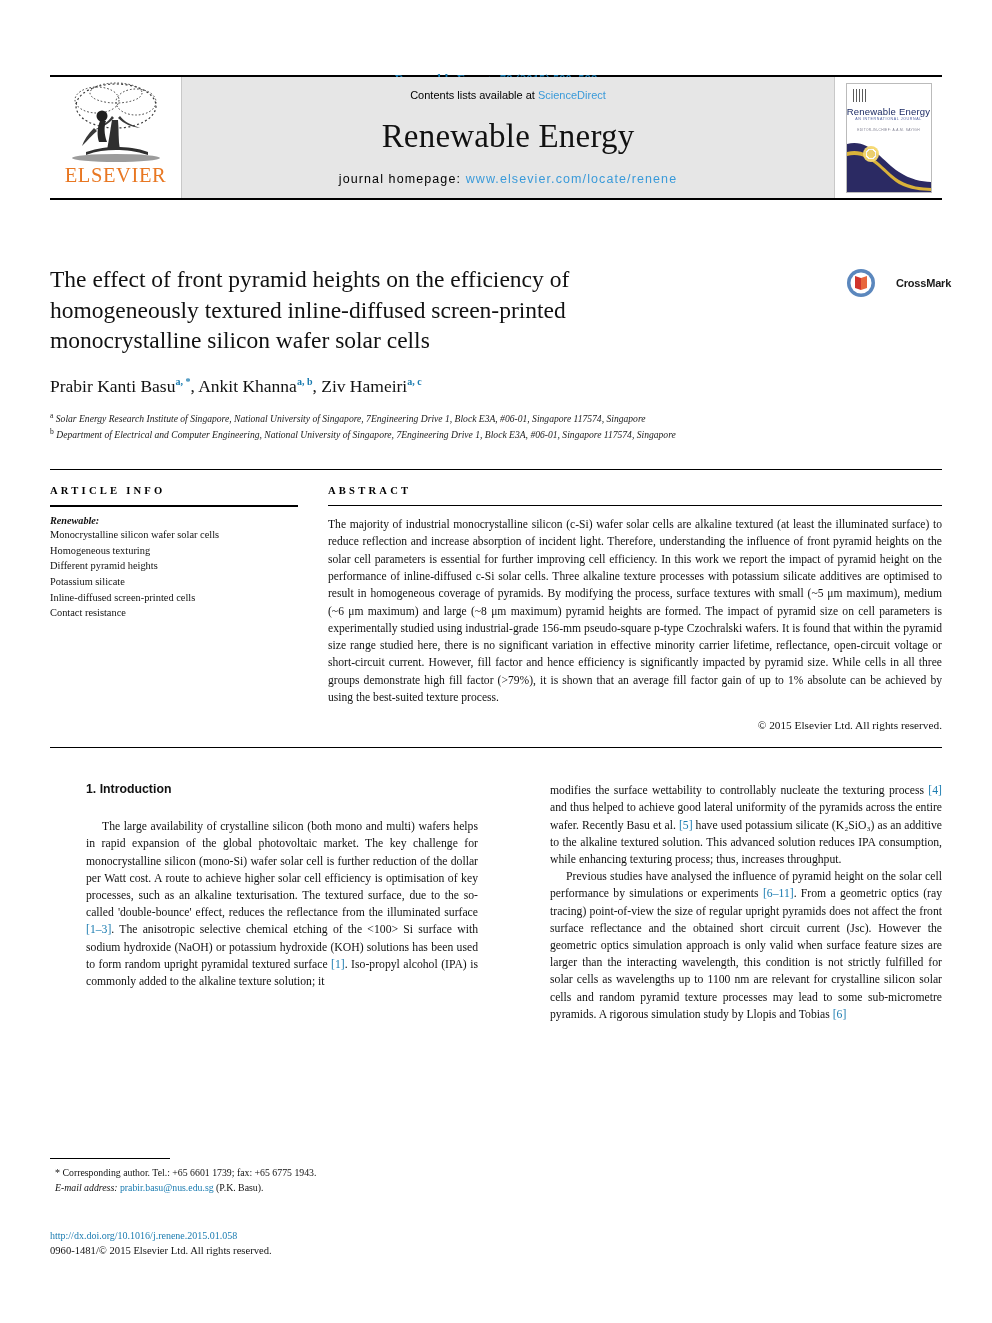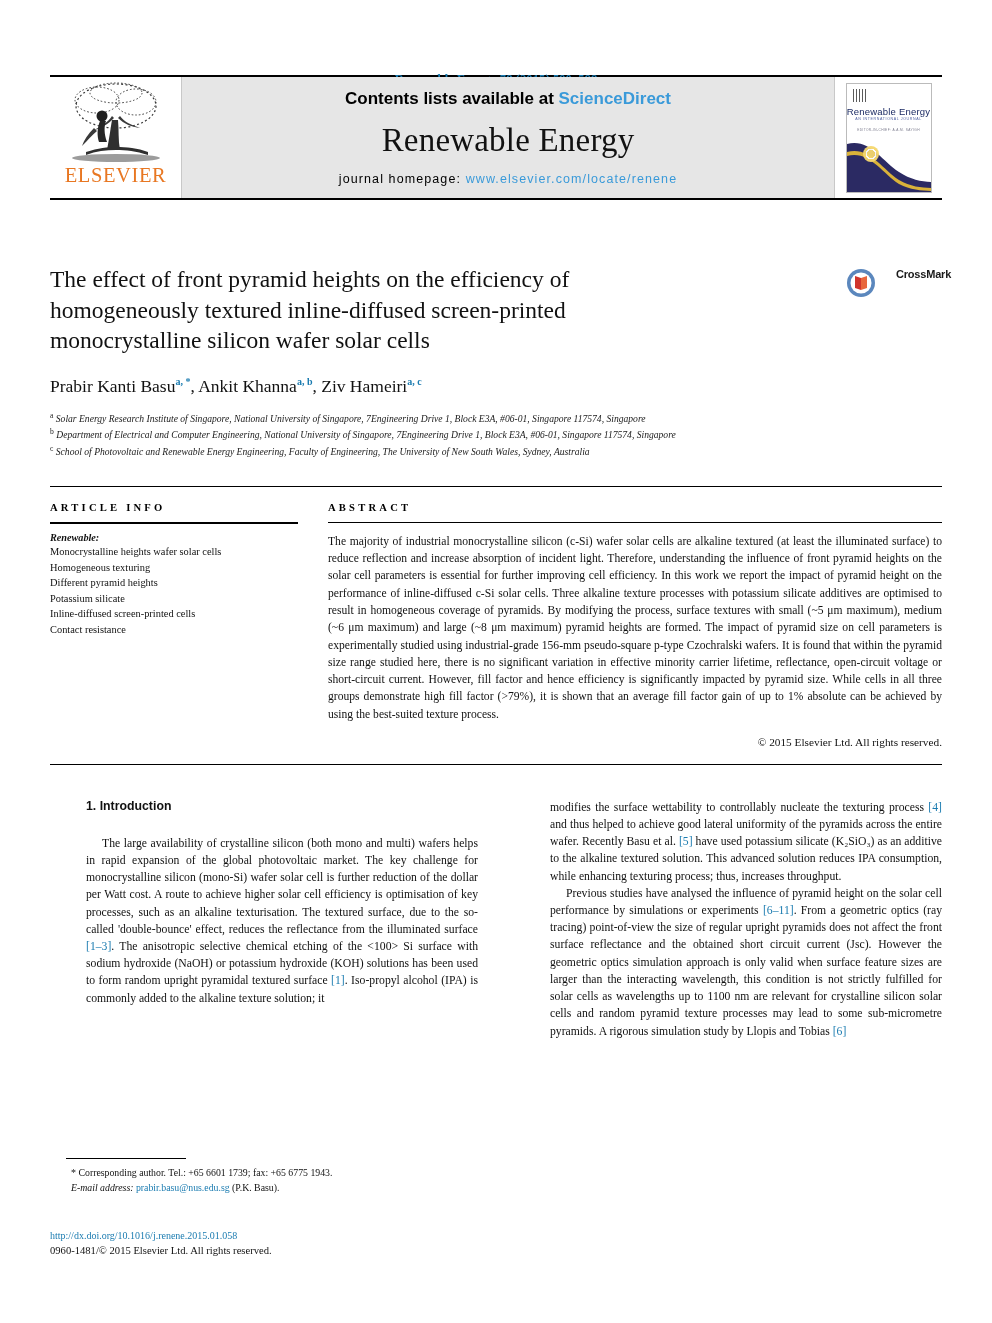--- a/index.html
+++ b/index.html
@@ -59,23 +59,22 @@
     flex: 1;
     background: #e6e6e6;
     display: flex;
     flex-direction: column;
     align-items: center;
     justify-content: space-between;
     padding: 12px 0 12px 0;
   }
   .contents-line {
     font-family: "Liberation Sans", sans-serif;
-    font-size: 17px;
+    font-size: 11px;
     color: #000;
-    font-weight: bold;
   }
   .contents-line .sd { color: #3a9ad9; }
   .journal-name {
     font-family: "Liberation Serif", serif;
     font-size: 33px;
     color: #111;
     letter-spacing: .2px;
   }
   .homepage-line {
     font-family: "Liberation Sans", sans-serif;
@@ -119,21 +118,21 @@
   .title {
     font-size: 23.5px;
     line-height: 1.30;
     font-family: "Liberation Serif", serif;
     font-weight: normal;
     color: #111;
     max-width: 640px;
     margin: 0;
   }
   .crossmark { width: 96px; text-align:right; padding-top: 4px; }
-  .crossmark-inner { display:inline-flex; align-items:flex-start; gap:20px; }
+  .crossmark-inner { display:inline-flex; align-items:center; gap:20px; }
   .cm-badge { width: 30px; height: 30px; }
   .cm-text { font-family:"Liberation Sans", sans-serif; font-size: 11px; font-weight:bold; color:#1a1a1a; letter-spacing:-.2px;}
 
   .authors {
     font-size: 17.5px;
     margin-top: 20px;
     color: #111;
     font-family: "Liberation Serif", serif;
   }
   .authors sup { color: #1a7bb0; font-size: 10px; font-weight:600; }
@@ -214,21 +213,21 @@
     font-size: 12.3px;
     font-weight: bold;
     margin: 0 0 22px 0;
     color:#111;
   }
   .ref { color: #1a7bb0; }
 
   
   .footnote {
     position: absolute;
-    left: 66px;
+    left: 50px;
     top: 1158px;
     width: 428px;
   }
   .fn-rule { width: 120px; border-top: 1px solid #000; margin-bottom: 6px; }
   .fn-line {
     font-size: 9.8px;
     line-height: 1.5;
     color: #111;
     padding-left: 14px;
     text-indent: -9px;
@@ -314,32 +313,31 @@
 
   <div class="authors">
     <span>Prabir Kanti Basu</span><sup>a, *</sup>,
     <span>Ankit Khanna</span><sup>a, b</sup>,
     <span>Ziv Hameiri</span><sup>a, c</sup>
   </div>
 
   <div class="affils">
     <div class="affil"><sup>a</sup> <span>Solar Energy Research Institute of Singapore, National University of Singapore, 7Engineering Drive 1, Block E3A, #06-01, Singapore 117574, Singapore</span></div>
     <div class="affil"><sup>b</sup> <span>Department of Electrical and Computer Engineering, National University of Singapore, 7Engineering Drive 1, Block E3A, #06-01, Singapore 117574, Singapore</span></div>
-    <div class="affil"><sup>c</sup> <span>School of Photovoltaic and Renewable Energy Engineering, Faculty of Engineering, The University of New South Wales, Sydney, Australia</span></div>
   </div>
 
   <div class="info-abs">
 
     <div class="col-info">
       <div class="sec-head">ARTICLE INFO</div>
       <div class="rule"></div>
       <div class="rule"></div>
       <div class="info-block">
         <div class="info-label">Renewable:</div>
-        <div class="kw-line">Monocrystalline heights wafer solar cells</div>
+        <div class="kw-line">Monocrystalline silicon wafer solar cells</div>
         <div class="kw-line">Homogeneous texturing</div>
         <div class="kw-line">Different pyramid heights</div>
         <div class="kw-line">Potassium silicate</div>
         <div class="kw-line">Inline-diffused screen-printed cells</div>
         <div class="kw-line">Contact resistance</div>
       </div>
     </div>
 
     <div class="col-abs">
       <div class="sec-head">ABSTRACT</div>

